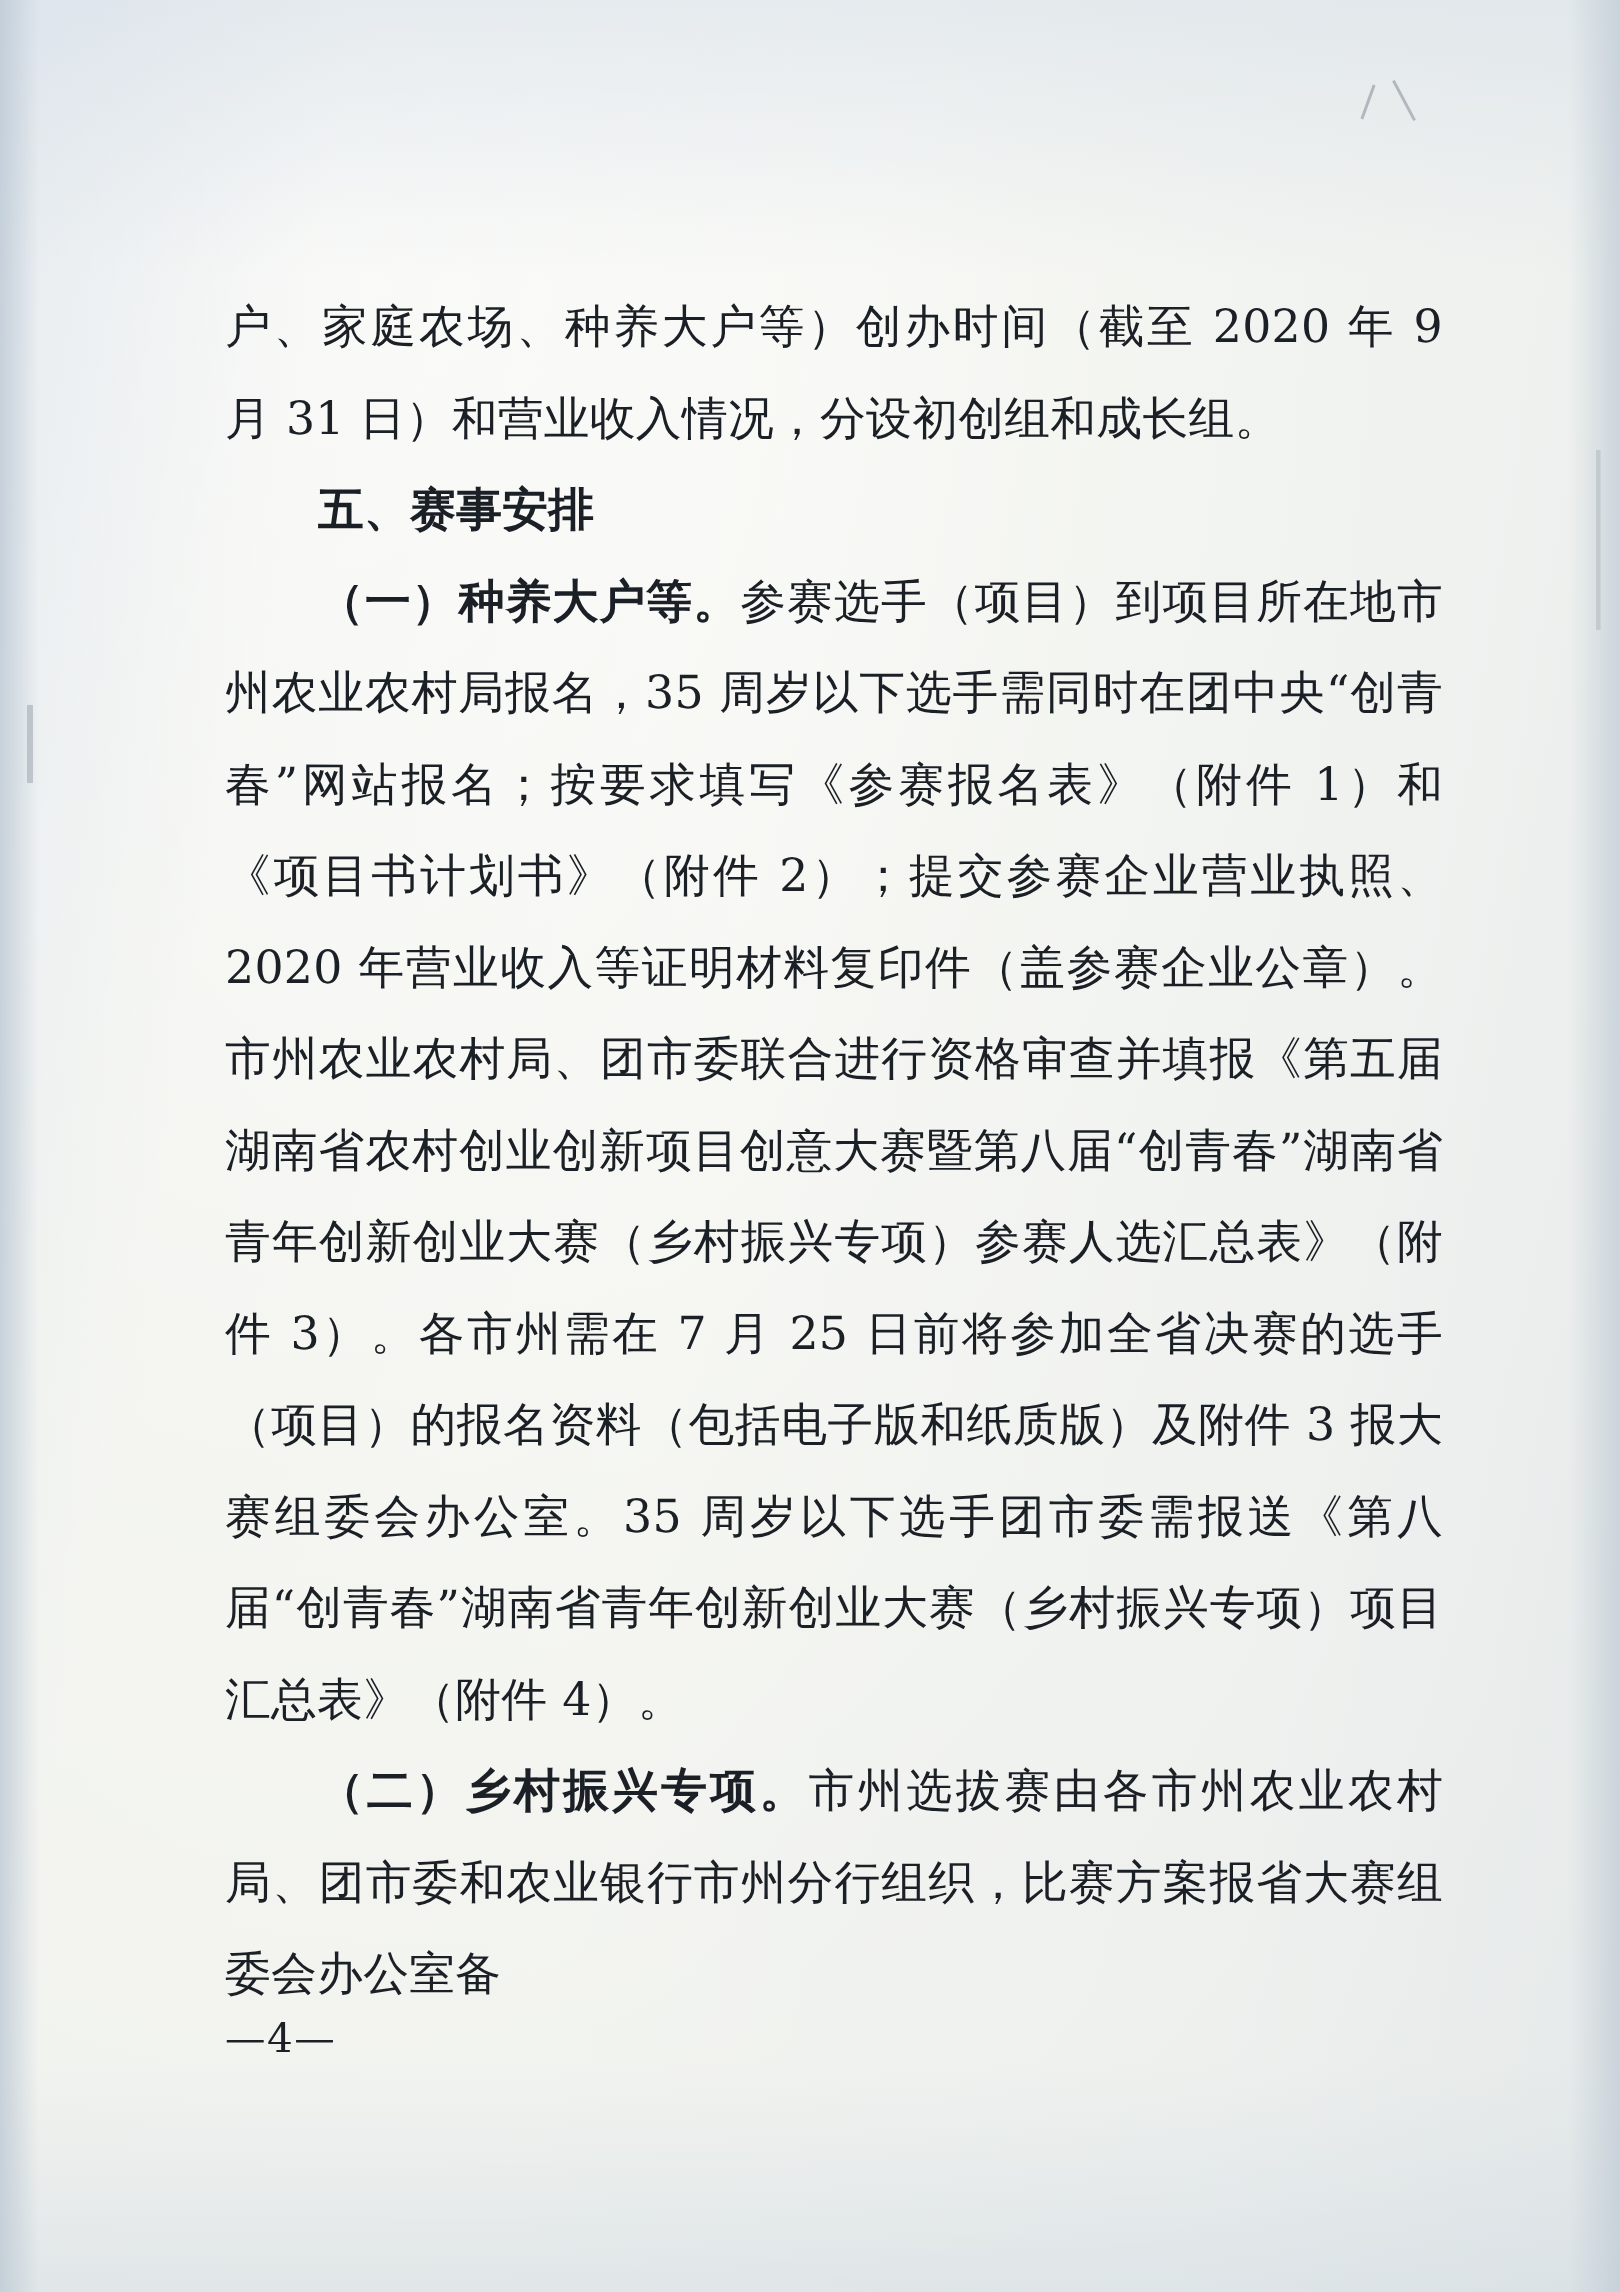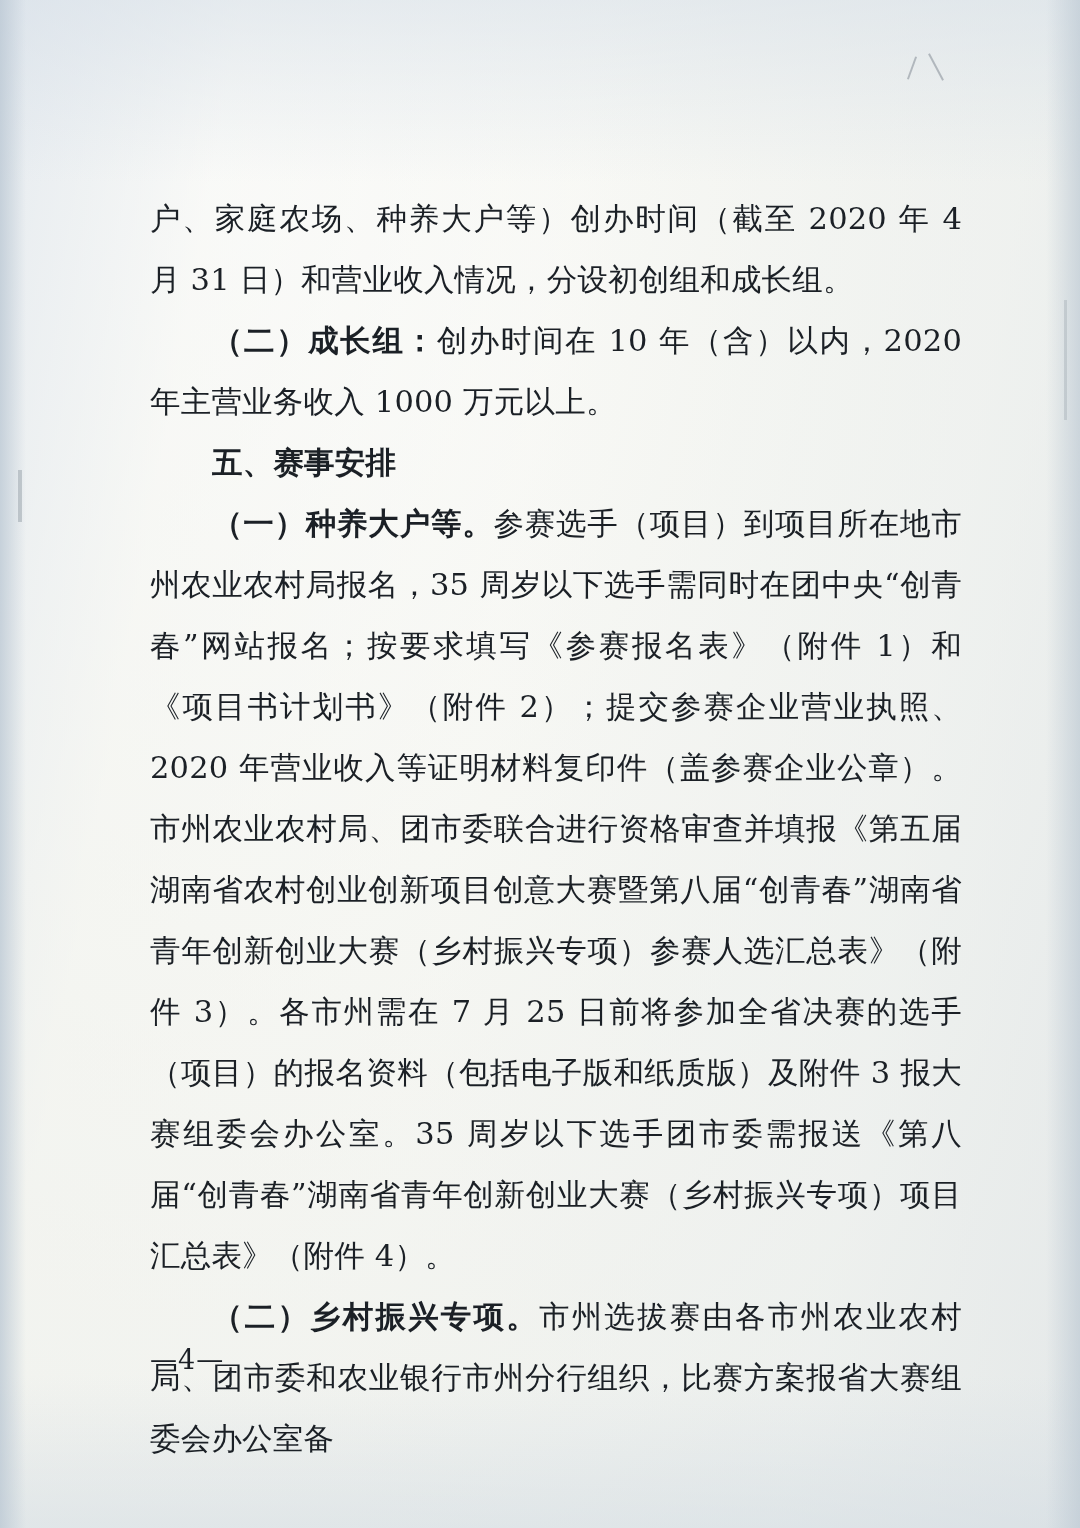--- a/index.html
+++ b/index.html
@@ -105,27 +105,24 @@
   <div class="edge-left"></div>
   <div class="edge-right"></div>
   <div class="mark-a"></div>
 
   <div class="speckle" style="left:18px;top:470px;width:4px;height:52px;background:rgba(150,160,168,0.5);"></div>
   <div class="speckle" style="left:1064px;top:300px;width:3px;height:120px;background:rgba(160,170,178,0.4);"></div>
 
   <div class="content">
 
     <p>
-      <span>户、家庭农场、种养大户等）创办时间（截至 2020 年 4 月 31 日）和营业收入情况，分设初创组和成长组。</span>
+      <span>户、家庭农场、种养大户等）创办时间（截至 2020 年 9 月 31 日）和营业收入情况，分设初创组和成长组。</span>
     </p>
 
 
-    <p class="indent">
-      <span class="bold">（二）成长组：</span><span>创办时间在 10 年（含）以内，2020 年主营业务收入 1000 万元以上。</span>
-    </p>
 
     <p class="indent">
       <span class="bold">五、赛事安排</span>
     </p>
 
     <p class="indent">
       <span class="bold">（一）种养大户等。</span><span>参赛选手（项目）到项目所在地市州农业农村局报名，35 周岁以下选手需同时在团中央“创青春”网站报名；按要求填写《参赛报名表》（附件 1）和《项目书计划书》（附件 2）；提交参赛企业营业执照、2020 年营业收入等证明材料复印件（盖参赛企业公章）。市州农业农村局、团市委联合进行资格审查并填报《第五届湖南省农村创业创新项目创意大赛暨第八届“创青春”湖南省青年创新创业大赛（乡村振兴专项）参赛人选汇总表》（附件 3）。各市州需在 7 月 25 日前将参加全省决赛的选手（项目）的报名资料（包括电子版和纸质版）及附件 3 报大赛组委会办公室。35 周岁以下选手团市委需报送《第八届“创青春”湖南省青年创新创业大赛（乡村振兴专项）项目汇总表》（附件 4）。</span>
     </p>
 
     <p class="indent">

